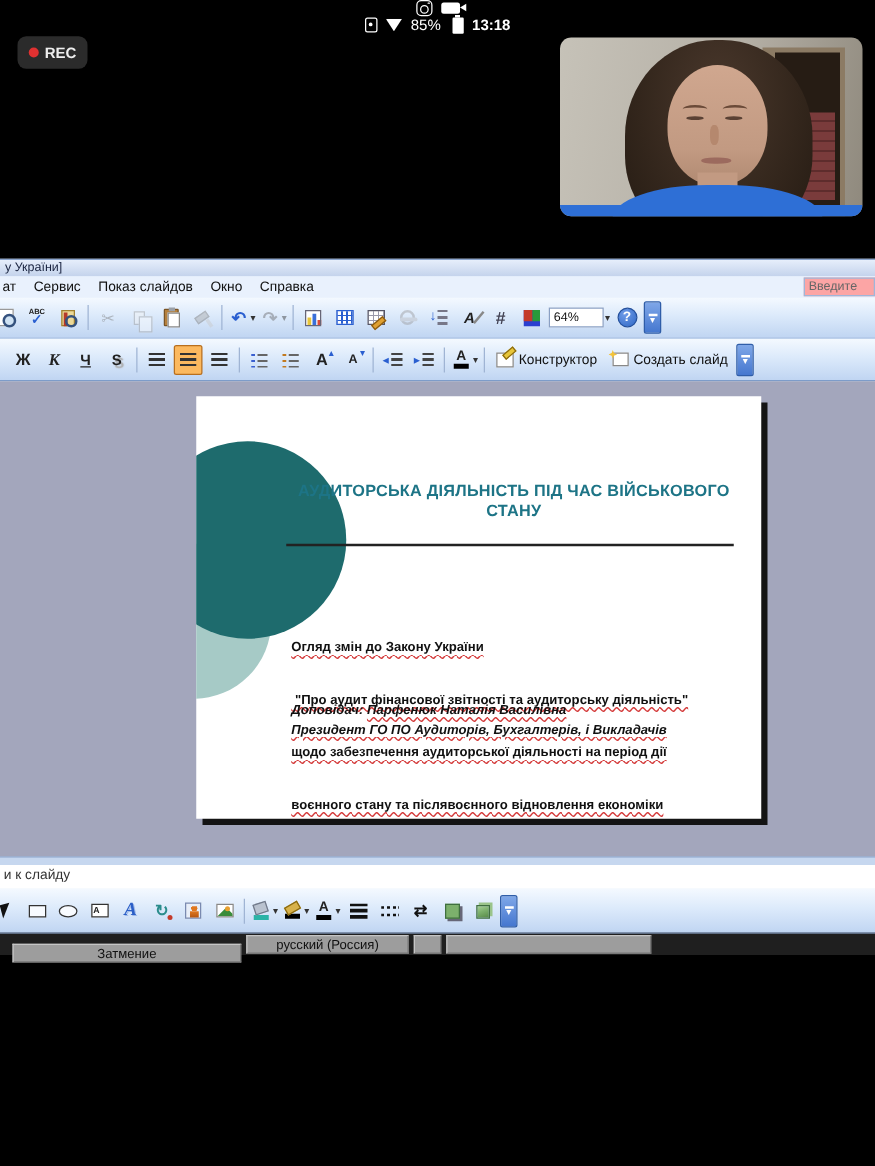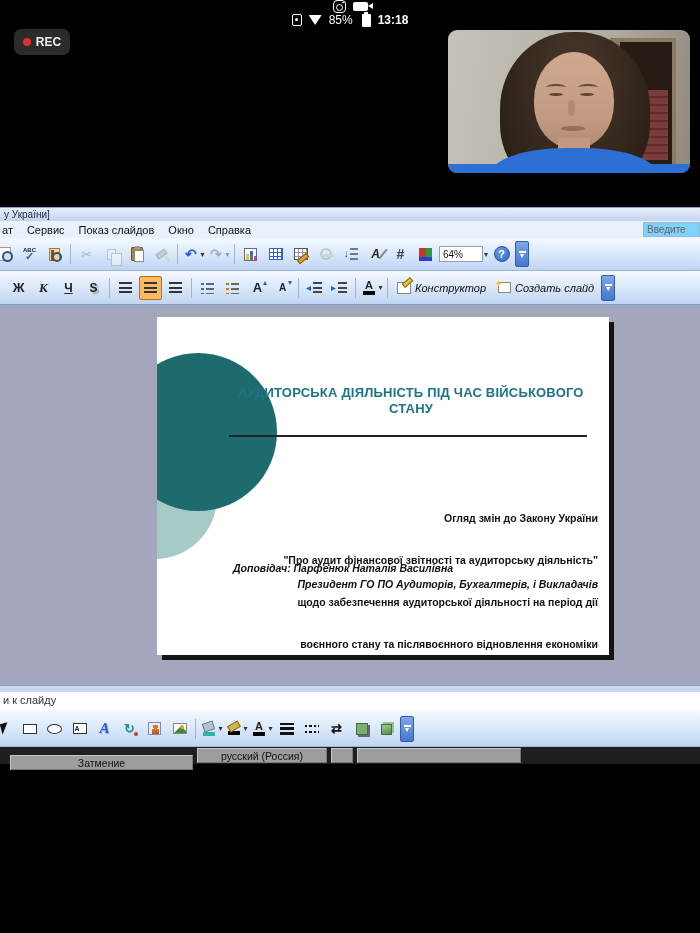--- a/index.html
+++ b/index.html
@@ -50,36 +50,36 @@
        border-radius:45% 45% 0 0/90% 90% 0 0;}
   .cam .shirt2{position:absolute;left:0;top:134px;width:242px;height:10px;background:#2e6fd6;}
 
   
   .win{position:absolute;left:0;top:207px;width:700px;height:537px;background:#dce9fb;}
   .titlebar{height:14px;background:linear-gradient(#e6eefb,#c4d3ec);border-top:1px solid #8aa4cc;
        font-size:10px;color:#1a2440;padding:1px 16px 0 4px;overflow:hidden;}
   .menubar{height:17px;background:#e9f1fd;display:flex;align-items:center;gap:14px;padding-left:2px;
        font-size:11px;color:#111;position:relative;}
   .menubar .mitem{white-space:nowrap;}
-  .askbox{position:absolute;right:0;top:1px;width:57px;height:15px;background:#7dd3fc;border:1px solid #9fb6d9;
+  .askbox{position:absolute;right:0;top:1px;width:57px;height:15px;background:#fca5a5;border:1px solid #9fb6d9;
        font-size:10px;color:#666;padding:1px 16px 0 3px;overflow:hidden;white-space:nowrap;}
 
   .tbar{display:flex;align-items:center;background:linear-gradient(#f4f9ff 0%,#dceafb 45%,#c0d5f2 100%);
        border-bottom:1px solid #9bb6dd;position:relative;}
   .tb1{height:33px;padding-left:0;}
   .tb2{height:34px;padding-left:6px;border-bottom:1px solid #7d9cc9;}
   .tbdraw{height:36px;}
 
   .tbtn{display:inline-flex;align-items:center;justify-content:center;height:24px;min-width:23px;
        margin:0 1px;border-radius:2px;position:relative;}
   .tbtn.dis{opacity:.45;filter:grayscale(.8);}
   .tbtn.act{background:#fcb95f;border:1px solid #b86f1e;}
   .tsep{width:1px;height:20px;background:#9fb4d4;margin:0 3px;display:inline-block;}
   .dd{font-size:8px;color:#333;margin-left:1px;}
-  .tlbl{font-size:11px;color:#111;margin-left:4px;white-space:nowrap;font-style:italic;}
+  .tlbl{font-size:11px;color:#111;margin-left:4px;white-space:nowrap;}
   .tbtn.haslbl{padding:0 5px;}
   .combo-val{display:inline-block;width:44px;height:16px;background:#fff;border:1px solid #8aa0c4;
        font-size:10px;color:#111;padding:2px 0 0 3px;}
   .cut{margin-left:-7px;}
 
   .ic{width:17px;height:17px;display:inline-flex;align-items:center;justify-content:center;
       font-style:normal;position:relative;font-size:12px;color:#222;}
 
   
   .ic-print-preview{width:12px;height:14px;background:#fff;border:1px solid #999;}
@@ -204,22 +204,22 @@
   .slide{position:absolute;left:157px;top:12px;width:452px;height:338px;background:#fff;
       box-shadow:5px 5px 0 0 #141414;overflow:hidden;}
   .circle-dark{position:absolute;left:-38px;top:36px;width:158px;height:158px;border-radius:50%;background:#1e6b6d;}
   .circle-light{position:absolute;left:-64px;top:118px;width:124px;height:124px;border-radius:50%;background:#a6cac6;z-index:0;}
   .slide-title{position:absolute;left:70px;top:68px;width:368px;text-align:center;color:#1d7486;
       font-weight:bold;font-size:13px;line-height:16px;letter-spacing:.2px;z-index:2;}
   .slide-rule{position:absolute;left:72px;top:118px;width:358px;height:0;border-top:2px solid #222;z-index:2;}
   .slide-body{position:absolute;left:76px;top:166px;width:365px;color:#111;font-weight:bold;
       font-size:10.5px;line-height:14px;z-index:2;white-space:pre-wrap;}
   .slide-body .bline{display:block;}
-  .wavy{text-decoration-style:wavy;text-decoration-color:#d43a3a;
-      text-decoration-thickness:1px;text-underline-offset:2px;text-align:right;}
+  .wavy{text-decoration:underline;text-decoration-style:wavy;text-decoration-color:#d43a3a;
+      text-decoration-thickness:1px;text-underline-offset:2px;}
   .slide-speaker{position:absolute;left:76px;top:244px;width:365px;color:#111;font-weight:bold;font-style:italic;
       font-size:10.5px;line-height:15.5px;z-index:2;}
   .slide-speaker .sline{display:block;}
 
   
   .splitter{height:7px;background:#c6d7ef;border-top:1px solid #8aa4cc;}
   .notes{height:19px;background:#fff;font-size:11px;color:#333;padding:2px 0 0 3px;}
   .sbar{height:17px;background:#1f1f1f;position:relative;display:flex;align-items:center;gap:4px;padding-left:10px;}
   .seg{height:15px;background:#9d9d9d;border:1px solid #777;border-top-color:#c5c5c5;border-left-color:#c5c5c5;
       font-size:10.5px;color:#111;display:flex;align-items:center;justify-content:center;}

